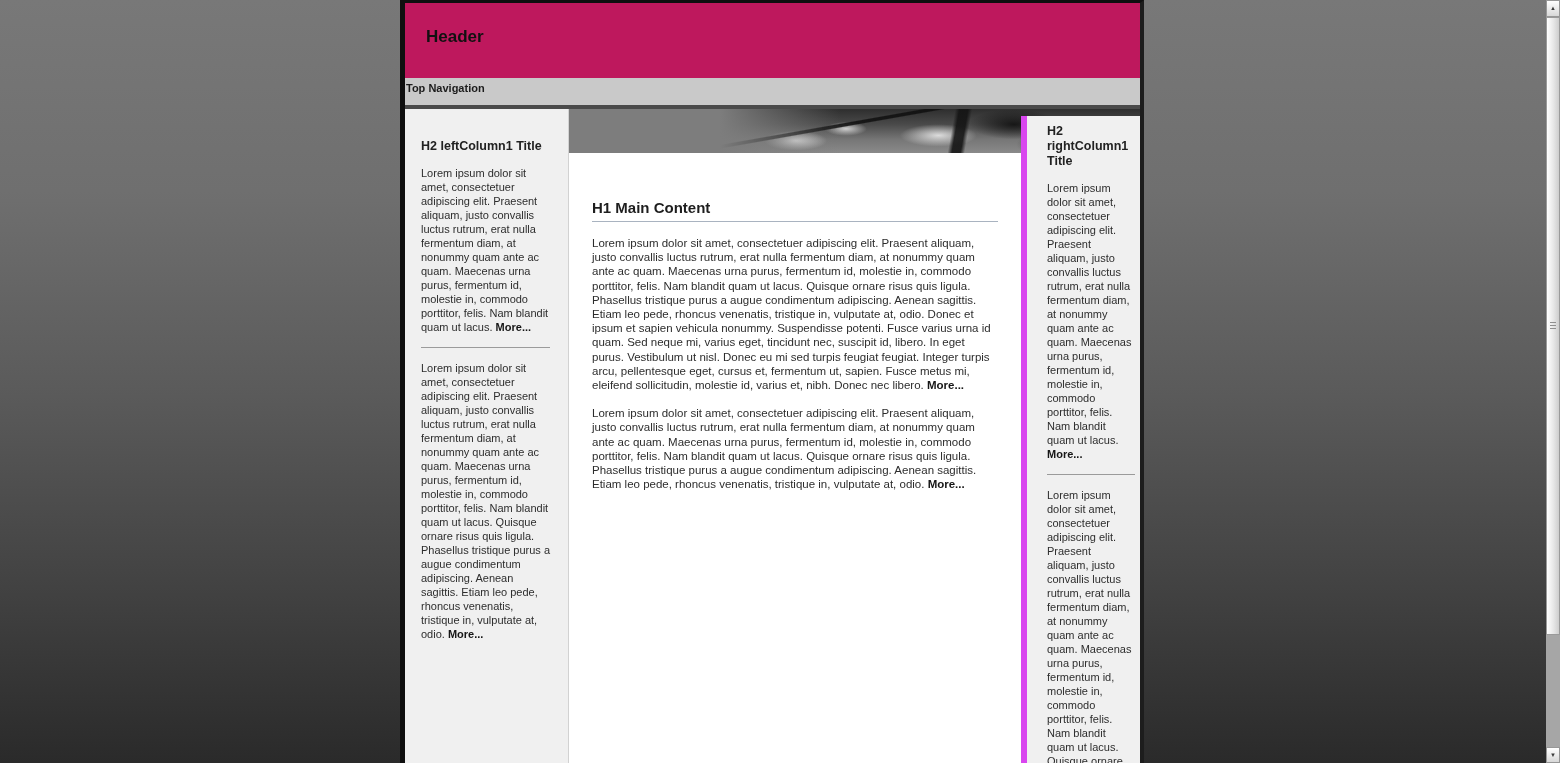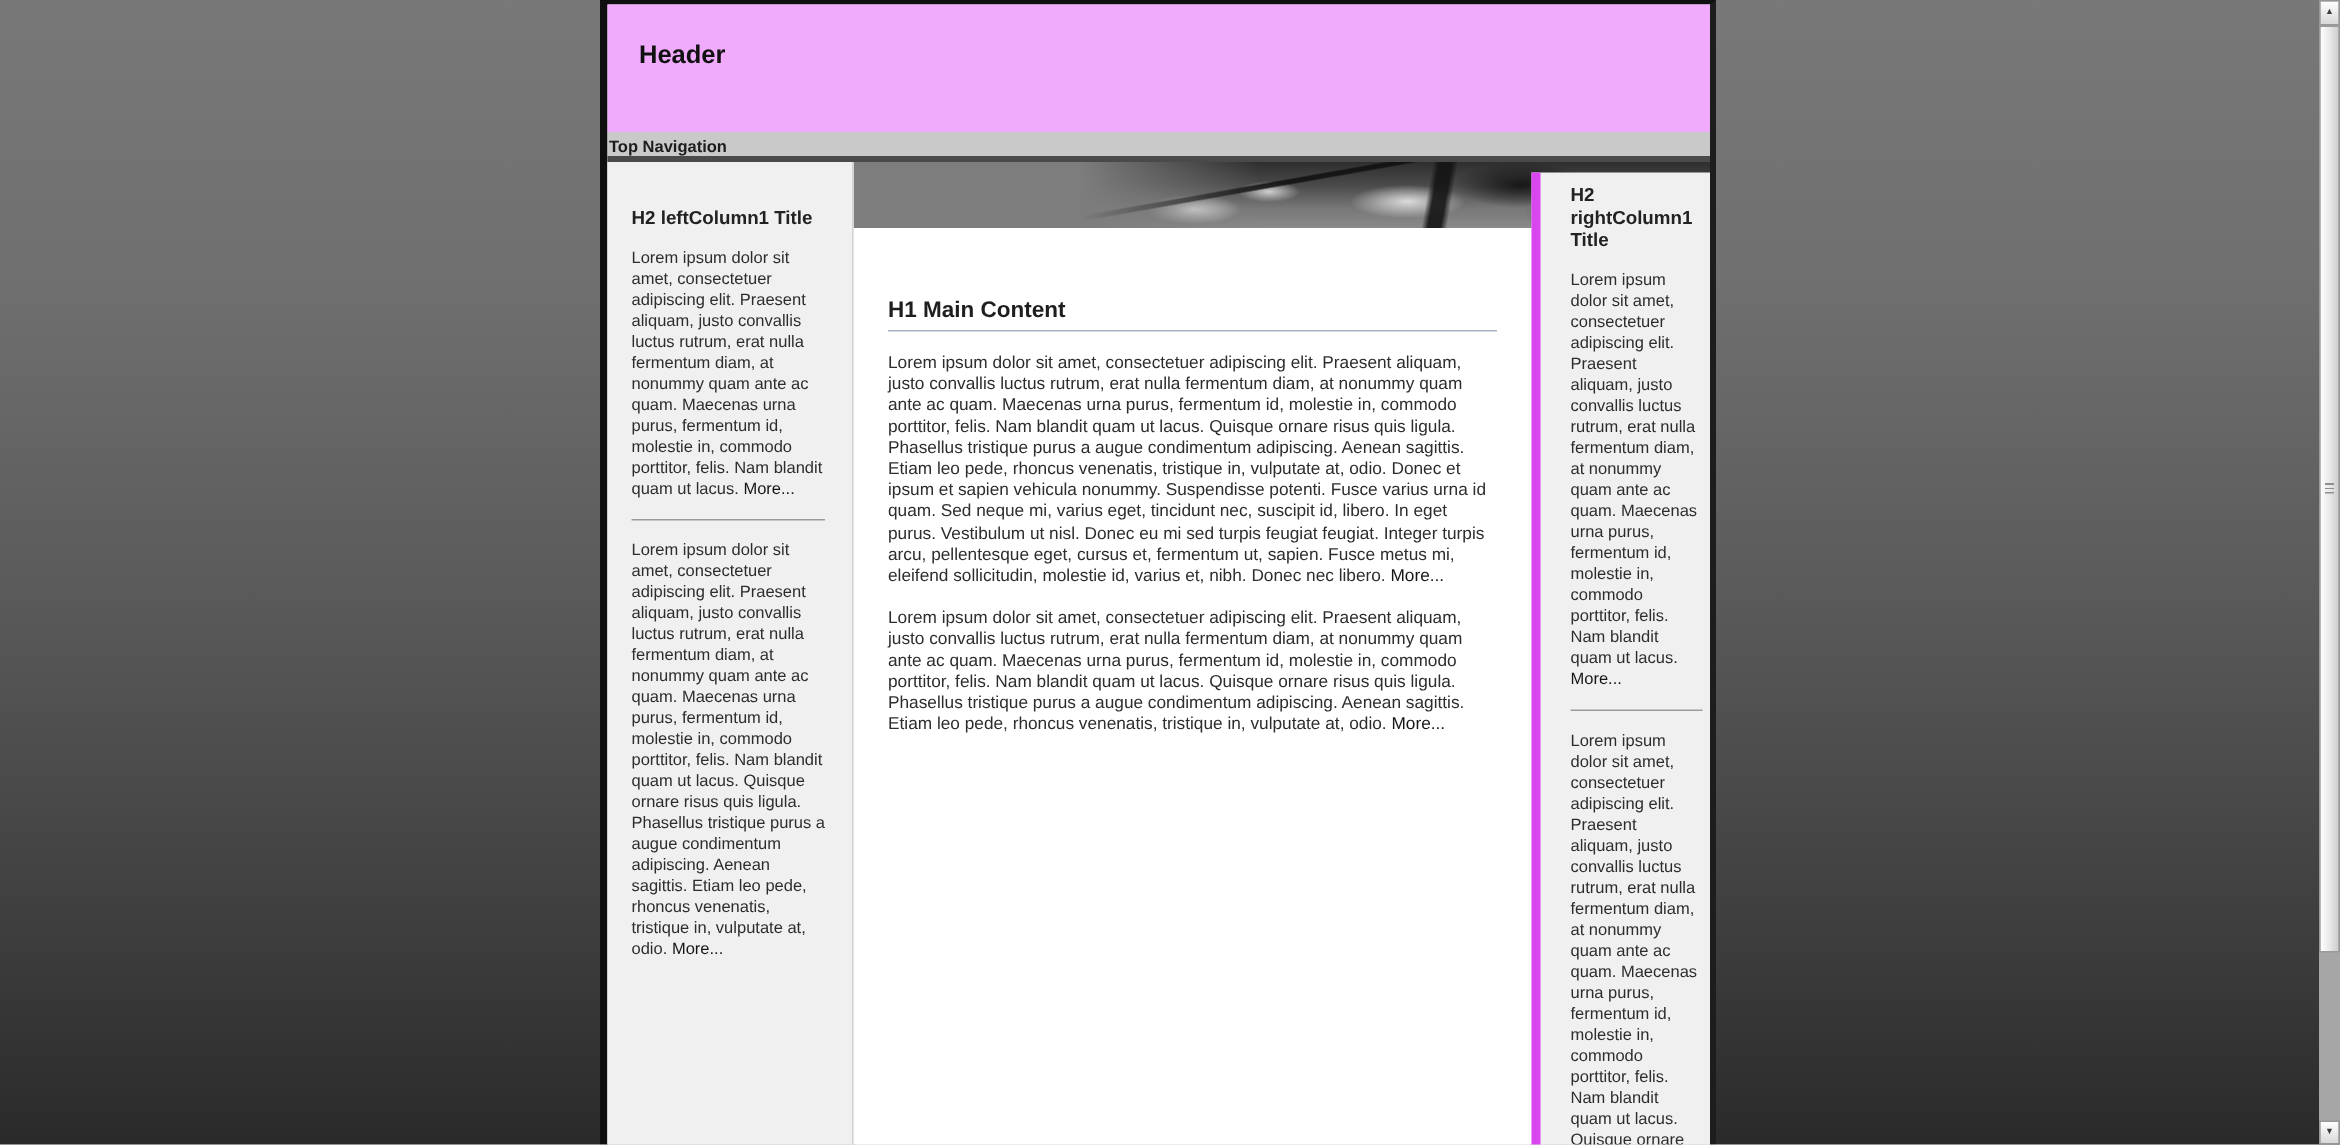--- a/index.html
+++ b/index.html
@@ -9,26 +9,26 @@
     font-family:"Liberation Sans","DejaVu Sans",sans-serif;
     background:linear-gradient(180deg,#787878 0%,#6f6f6f 25%,#5a5a5a 52%,#414141 78%,#2a2a2a 100%);
   }
 
   
   .page {
     position:absolute; left:400px; top:0; width:744px; height:763px;
     background:#ffffff;
     border-left:5px solid #0f0f0f; border-right:4px solid #1d1d1d; border-top:3px solid #0f0f0f;
   }
-  .site-header { height:85px; background:#f0abfc; }
+  .site-header { height:75px; background:#be185d; }
   .site-header .title {
     padding:24px 0 0 21px; font-size:17px; font-weight:bold; color:#111;
   }
   .top-nav {
-    height:20px; background:#c9c9c9; border-bottom:4px solid #4a4a4a;
+    height:31px; background:#c9c9c9; border-bottom:4px solid #4a4a4a;
     font-size:11px; font-weight:bold; color:#1c1c1c; line-height:21px; padding-left:1px;
   }
 
   
   .content { position:relative; height:660px; background:#ffffff; overflow:hidden; }
 
   .left-col {
     position:absolute; left:0; top:0; bottom:0; width:164px;
     background:#f0f0f0; border-right:1px solid #d2d2d2;
     padding:30px 18px 0 16px;
@@ -73,21 +73,21 @@
   .main h1 {
     font-size:15px; font-weight:bold; color:#1e1e1e; margin:0 0 14px 0;
     padding-bottom:5px; border-bottom:1px solid #a9b3c0;
   }
   .main h2 {
     font-size:12.5px; font-weight:bold; color:#1e1e1e; margin:5px 0 12px 0;
     padding-bottom:5px; border-bottom:1px solid #a9b3c0;
   }
   .main p { font-size:11.5px; line-height:14.2px; color:#2d2d2d; margin:0 0 14px 0; }
 
-  .more { font-weight:normal; color:#161616; text-decoration:none; cursor:pointer; }
+  .more { font-weight:bold; color:#161616; text-decoration:none; cursor:pointer; }
 
   
   .scrollbar { position:absolute; left:1546px; top:0; width:14px; height:763px; background:#a6a6a6; }
   .sb-btn {
     position:absolute; left:0; right:0; height:17px;
     background:linear-gradient(180deg,#ffffff,#d8d8d8);
     border:1px solid #979797; font-size:6px; color:#3c3c3c;
     text-align:center; line-height:15px; padding:0;
   }
   .sb-up { top:0; }

